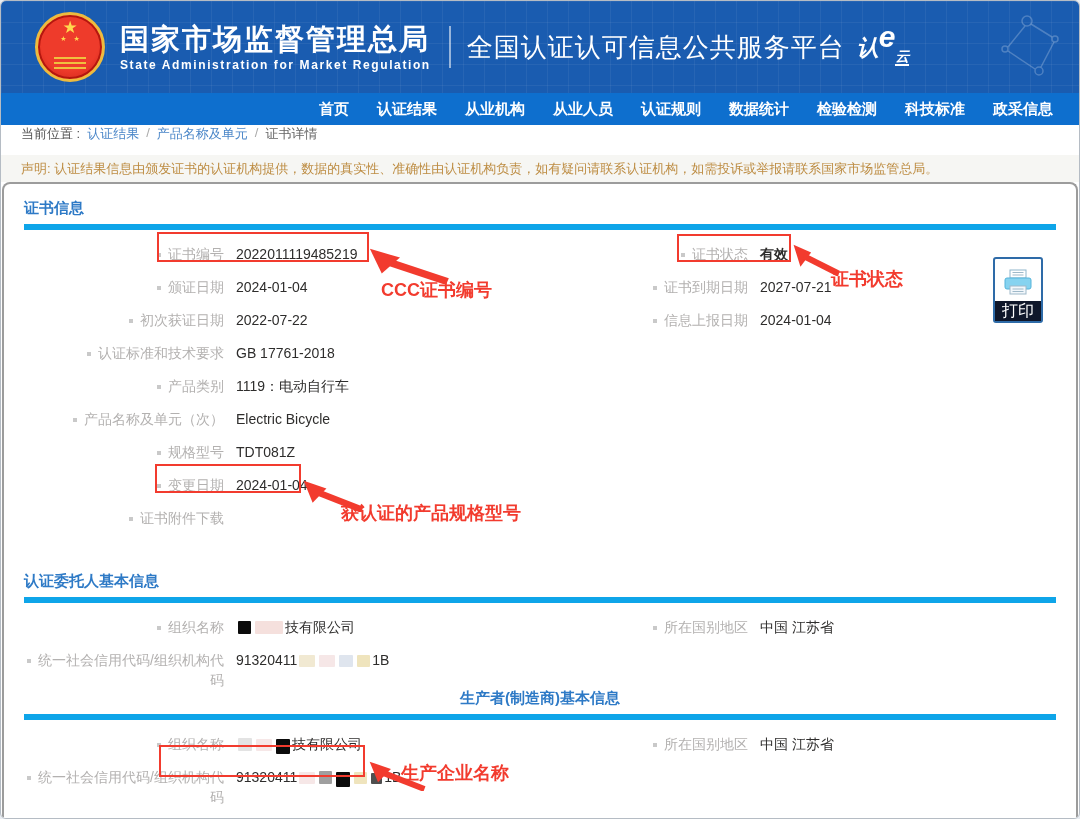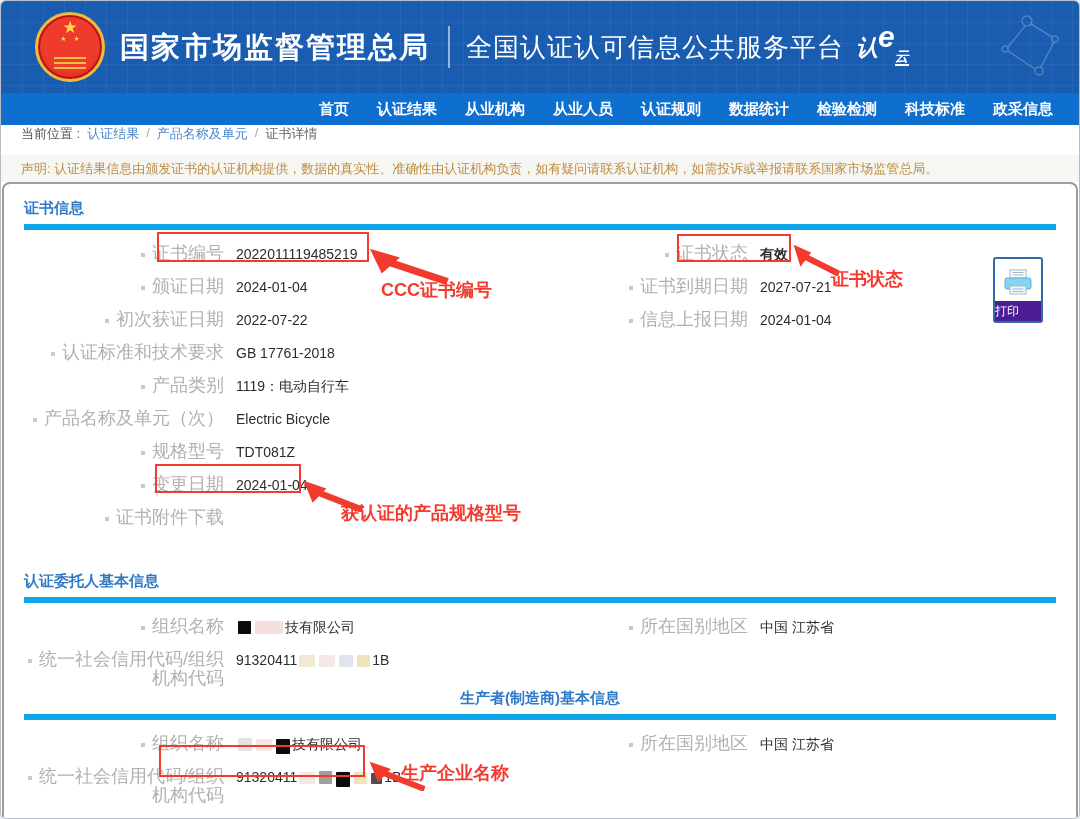--- a/index.html
+++ b/index.html
@@ -50,21 +50,21 @@
   .sec-title{margin:13px 20px 0;padding-bottom:6px;border-bottom:6px solid #0ea5e9;
              color:#2e7ac6;font-size:15px;font-weight:700;line-height:21px;}
   .sec-title.mt2{margin-top:36px;}
   .sec-title.mt3{margin-top:11px;text-align:center;}
   .rows{margin-top:7px;padding-left:20px;}
   .frow{display:flex;height:33px;align-items:flex-start;}
   .lcol{width:200px;text-align:right;padding-top:7px;line-height:19px;flex:0 0 auto;}
   .lval{width:372px;padding:7px 0 0 12px;line-height:19px;flex:0 0 auto;}
   .rcol{width:140px;text-align:right;padding-top:7px;line-height:19px;flex:0 0 auto;}
   .rval{flex:1;padding:7px 0 0 12px;line-height:19px;}
-  .lbl{color:#b3b1b0;font-size:18px;}
+  .lbl{color:#b3b1b0;font-size:14px;}
   .lbl::before{content:"";display:inline-block;width:4px;height:4px;background:#c9c9c9;
                margin-right:7px;vertical-align:2px;}
   .val{color:#2e2d2c;font-size:14px;}
   .val.bold{font-weight:700;}
 
   
   .rb{display:inline-block;vertical-align:-2px;margin:0 2px;border-radius:1px;}
   .rb-black-sm{width:13px;height:13px;background:#0b0b0b;}
   .rb-black{width:14px;height:15px;background:#0b0b0b;vertical-align:-5px;}
   .rb-pink{width:28px;height:13px;background:#f5e0dd;}
@@ -74,40 +74,41 @@
   .rb-yellow{width:13px;height:12px;background:#efe4bd;}
   .rb-gray{width:13px;height:13px;background:#9f9f9f;}
   .rb-lightgray{width:14px;height:13px;background:#e3e3e3;}
   .rb-darkgray{width:11px;height:11px;background:#4f4f4f;}
 
   
   .print-btn{position:absolute;left:992px;top:256px;width:50px;height:66px;background:#fff;
              border:2px solid #2e6ba8;border-radius:3px;cursor:pointer;box-sizing:border-box;
              display:flex;flex-direction:column;align-items:center;justify-content:flex-end;}
   .print-ico{margin:6px 0 4px;}
-  .print-lab{width:100%;height:20px;background:#4c1d95;color:#fff;font-size:12px;line-height:20px;}
+  .print-lab{width:100%;height:20px;background:#0f172a;color:#fff;font-size:16px;line-height:20px;text-align:center;}
 
   
   .rbox{position:absolute;border:2px solid #f23b2e;box-sizing:border-box;pointer-events:none;}
   .ann{position:absolute;color:#f23b2e;font-size:18px;font-weight:600;white-space:nowrap;pointer-events:none;}
   .arrow{position:absolute;pointer-events:none;}
 </style>
 </head>
 <body>
 
 <div class="page">
 
   <header class="topbar">
     <div class="emblem">
       <div class="em-star">★</div>
       <div class="em-sstars">★★</div>
       <div class="em-gate"></div>
     </div>
     <div class="agency">
       <div class="agency-cn">国家市场监督管理总局</div>
+      <div class="agency-en">State Administration for Market Regulation</div>
     </div>
     <div class="vline"></div>
     <div class="platform">全国认证认可信息公共服务平台</div>
     <div class="brand">
       <span class="b1">认</span><span class="b2">e</span><span class="b3">云</span>
     </div>
     <svg class="hdeco" width="130" height="76" viewBox="0 0 130 76">
       <g stroke="rgba(255,255,255,.45)" fill="none" stroke-width="1.5">
         <circle cx="92" cy="12" r="5"></circle>
           <circle cx="120" cy="30" r="3"></circle>

